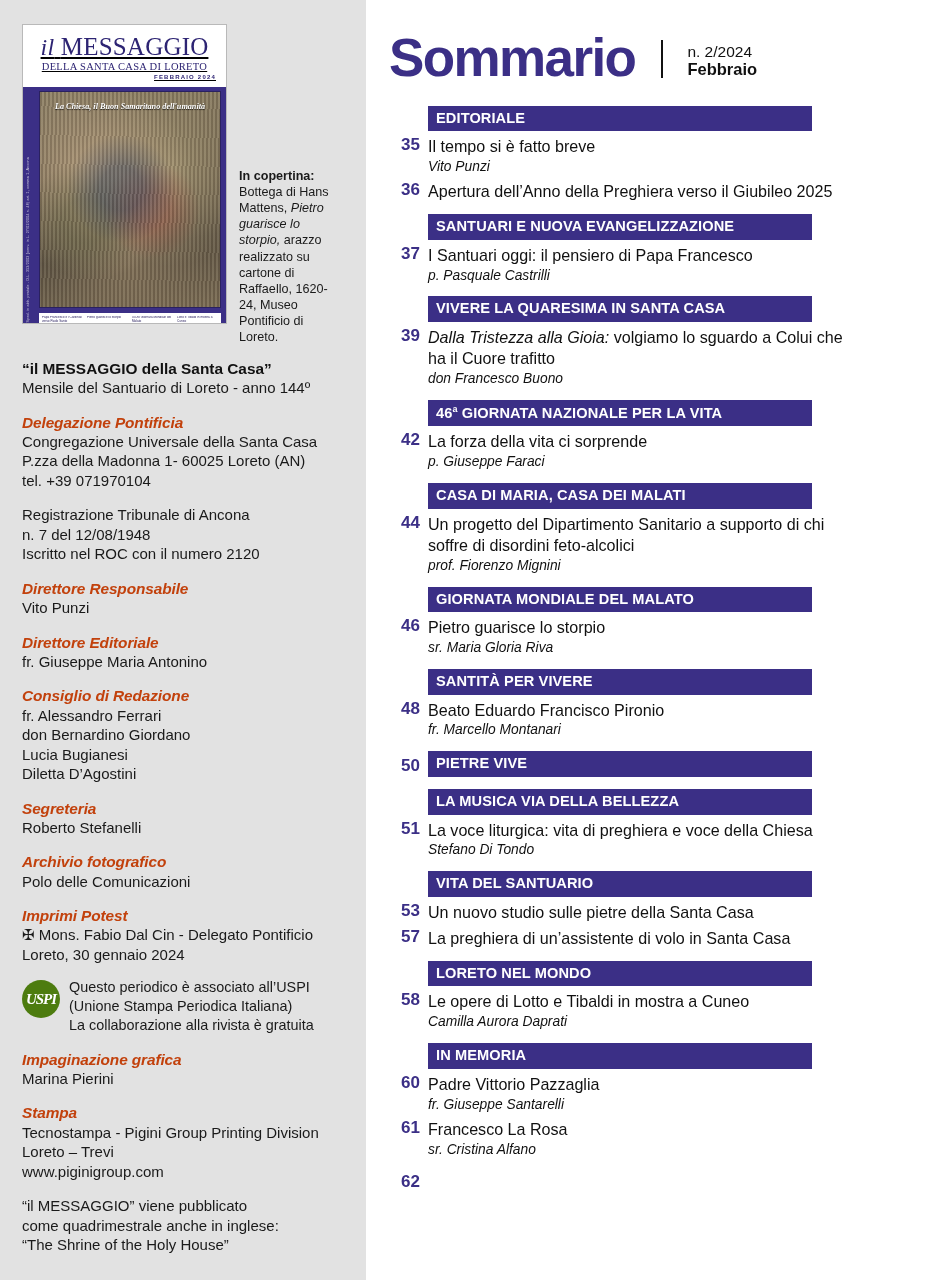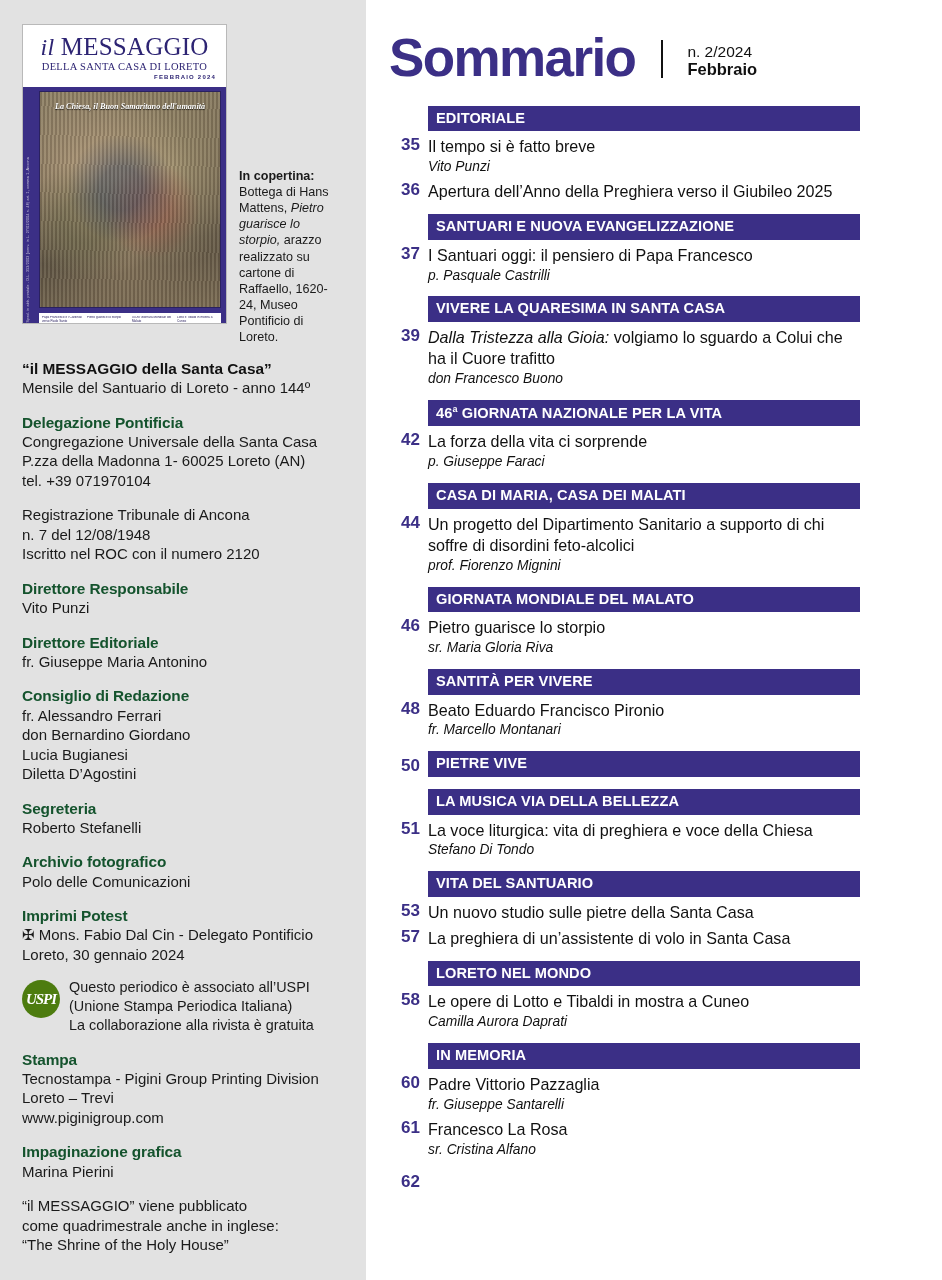--- a/index.html
+++ b/index.html
@@ -24,21 +24,21 @@
 
   .cover {
     width: 205px; height: 300px;
     background: #ffffff;
     border: 1px solid #b9b9b9;
     position: relative;
     overflow: hidden;
     flex: 0 0 auto;
   }
   .cover-masthead {
-    background:#fff; padding: 9px 6px 3px 6px; text-align:center;
+    background:#fff; padding: 9px 6px 3px 6px; text-align:center;text-decoration:underline;
   }
   .cover-title {
     font-family: "Liberation Serif", serif;
     font-size: 25px; color:#2d2473; letter-spacing: .2px; line-height:1;
     white-space: nowrap;
   }
   .cover-title .il { font-style: italic; font-size:24px; }
   .cover-sub {
     font-family: "Liberation Serif", serif;
     font-size: 10.5px; color:#2d2473; letter-spacing:.3px; margin-top:2px;
@@ -98,22 +98,23 @@
   .cover-note {
     flex:1 1 auto; padding-top:144px;
     font-size: 12.6px; line-height: 1.28; color:#1a1a1a;
   }
   .cover-note b { font-weight:bold; }
   .cover-note i { font-style:italic; }
 
   
   .block { margin-top: 15px; }
   h2.bt {
-    font-size: 15.4px; font-weight: bold; color:#14532d; line-height:1.25;
+    font-size: 15.4px; font-weight: bold; color:#c2410c; line-height:1.25;
     letter-spacing:-.1px;
+    font-style:italic;
   }
   .bl {
     font-size: 15px; color:#1a1a1a; line-height: 1.3;
   }
   .quoted-title { font-size:15.4px; font-weight:bold; color:#111; }
 
   .uspi-row { display:flex; gap:9px; align-items:flex-start; margin-top:14px; }
   .uspi-logo {
     flex:0 0 auto; width:38px; height:38px; border-radius:50%;
     background:#4d7c0f; position:relative; margin-top:2px;
@@ -147,21 +148,21 @@
   .row { display:flex; align-items:flex-start; }
   .pagenum {
     flex:0 0 48px; text-align:right; padding-right:8px;
     font-size:17px; font-weight:bold; color:#3b2f86; line-height:1;
   }
   .rowbody { flex:1 1 auto; min-width:0; }
 
   .sec-bar {
     background:#3b2f86; color:#fff; font-weight:bold;
     font-size:14.6px; letter-spacing:.1px; line-height:1;
-    padding: 5px 8px 6px 8px; width: 432px;
+    padding: 5px 8px 6px 8px; width: 384px;
   }
   .sec-bar sup { font-size:9px; vertical-align: super; }
 
   .sec-row { display:flex; align-items:center; margin-top:12px; }
   .sec-row .pagenum { align-self:center; padding-top:2px; }
 
   .entry { display:flex; align-items:flex-start; margin-top:5px; }
   .entry-title {
     font-size:16.1px; color:#111; line-height:1.30; max-width: 432px;
   }
@@ -272,28 +273,28 @@
         </div>
       <div class="uspi-text">
         <div>Questo periodico è associato all’USPI</div>
         <div>(Unione Stampa Periodica Italiana)</div>
         <div>La collaborazione alla rivista è gratuita</div>
       </div>
     </div>
 
     <div id="credits2-slot">
         <div class="block">
+          <h2 class="bt">Impaginazione grafica</h2>
+          <div class="bl">Marina Pierini</div>
+        </div>
+        <div class="block">
           <h2 class="bt">Stampa</h2>
           <div class="bl">Tecnostampa - Pigini Group Printing Division</div>
           <div class="bl">Loreto – Trevi</div>
           <div class="bl">www.piginigroup.com</div>
-        </div>
-        <div class="block">
-          <h2 class="bt">Impaginazione grafica</h2>
-          <div class="bl">Marina Pierini</div>
         </div>
         <div class="block">
           <div class="bl">“il MESSAGGIO” viene pubblicato</div>
           <div class="bl">come quadrimestrale anche in inglese:</div>
           <div class="bl">“The Shrine of the Holy House”</div>
         </div>
       </div>
 
   </aside>
 

